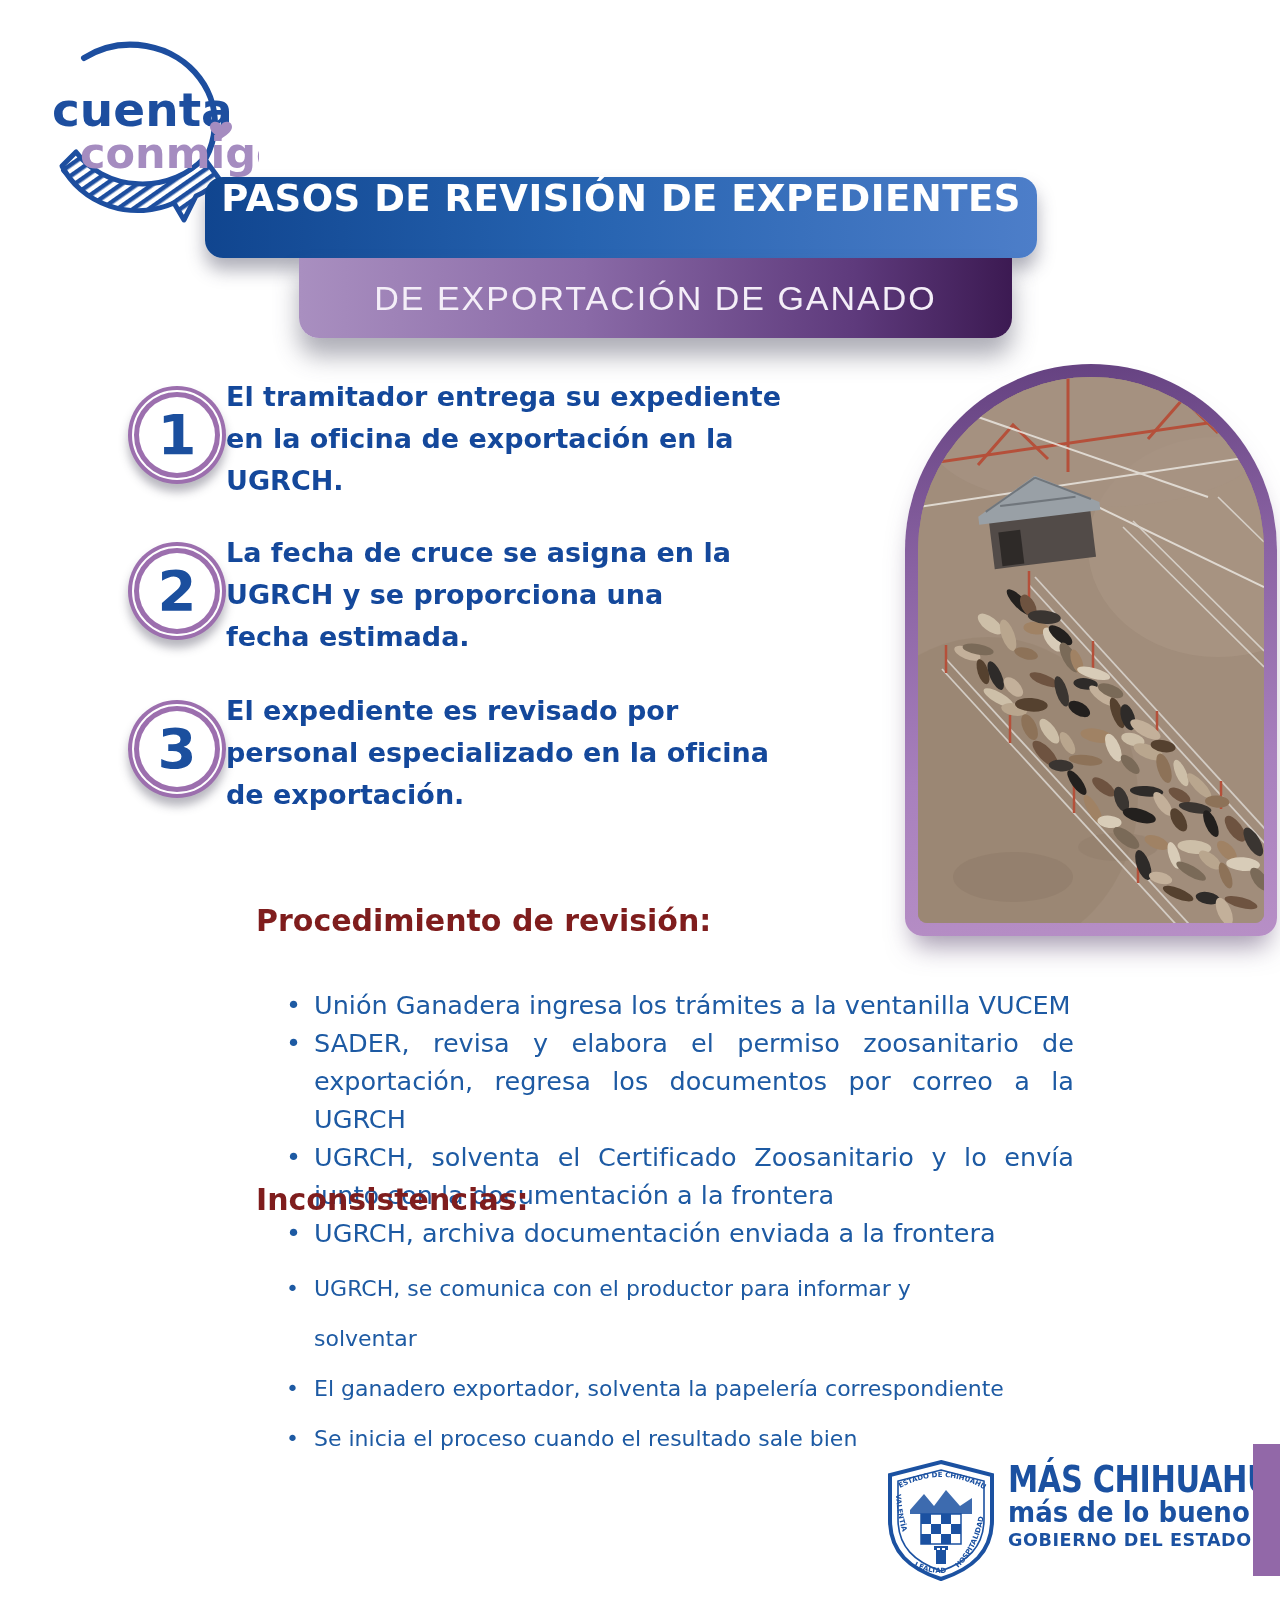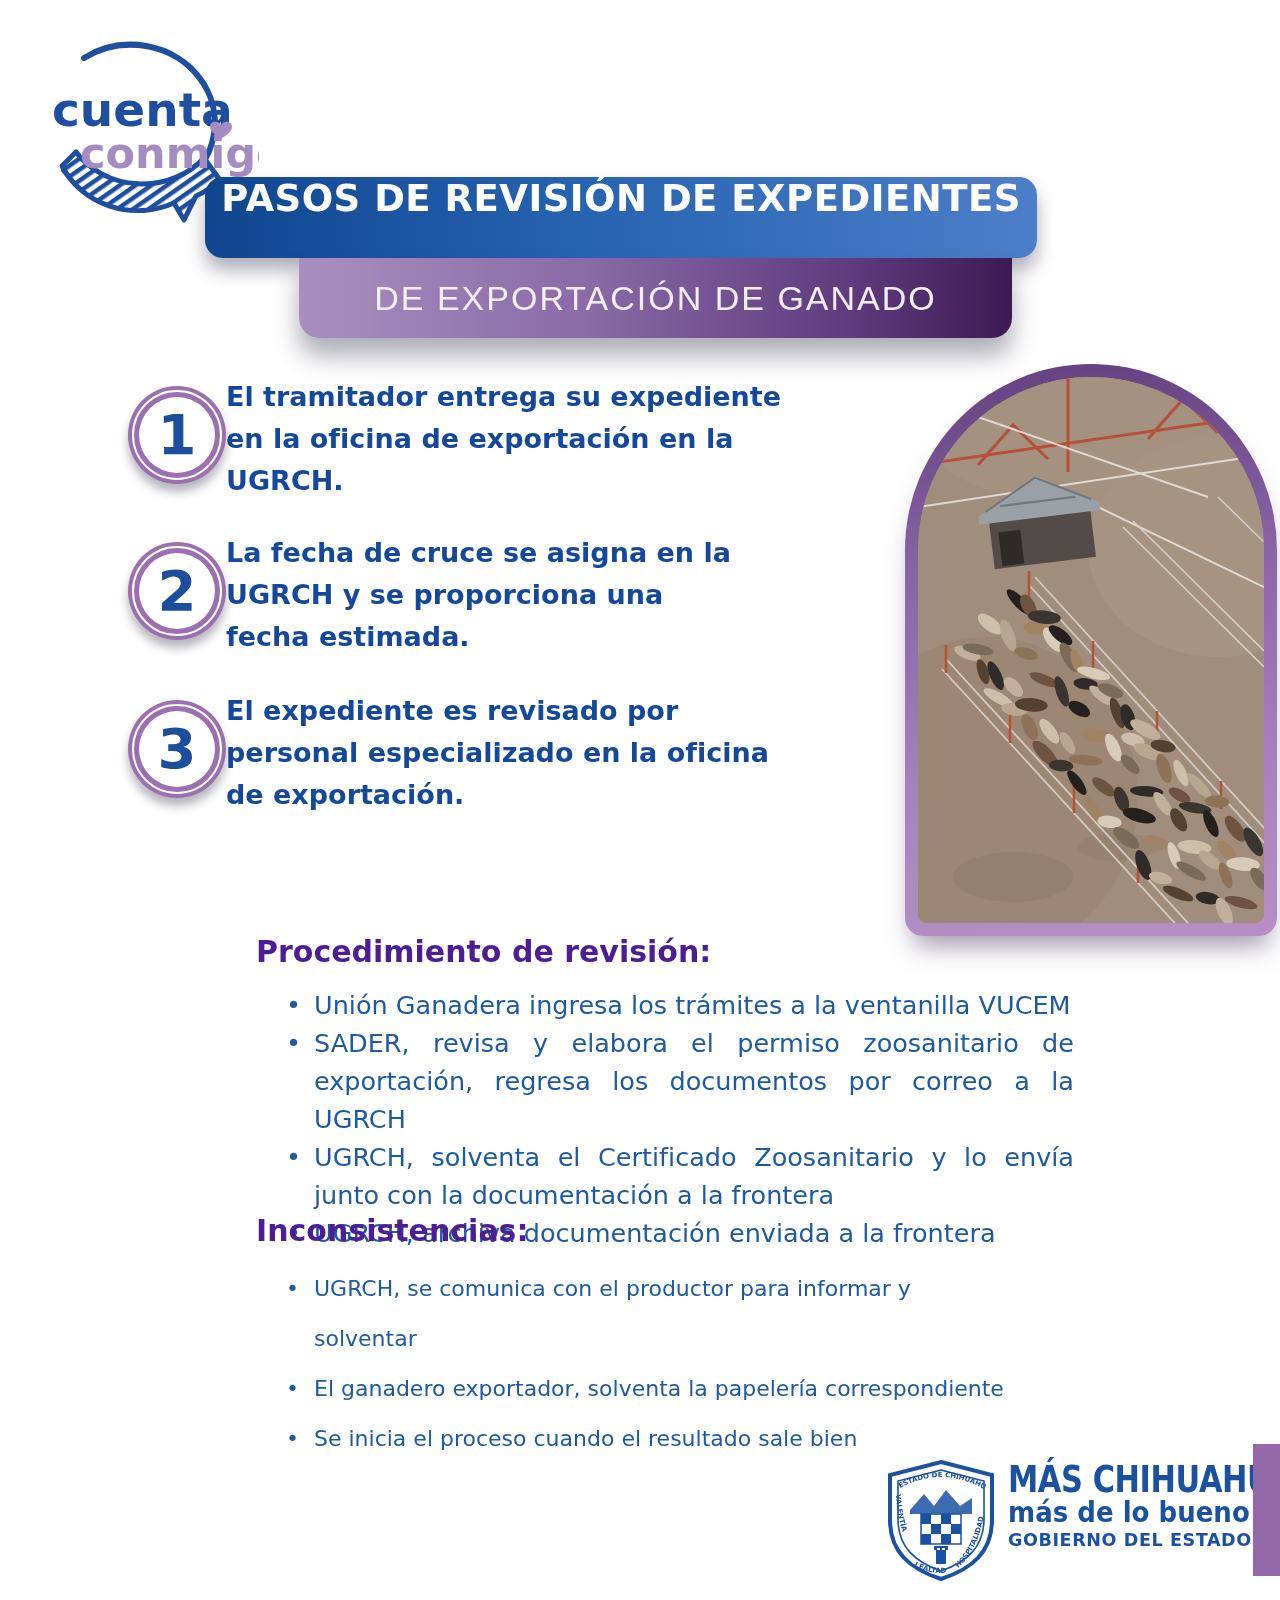--- a/index.html
+++ b/index.html
@@ -55,21 +55,21 @@
     border-radius:186px 186px 18px 18px;
     background:linear-gradient(175deg,#63407f 0%,#8a63a3 35%,#a880bd 70%,#b78fc6 100%);
     box-shadow:0 18px 26px -8px rgba(90,70,110,.55);
   }
   .photo-inner{
     position:absolute;inset:13px;border-radius:173px 173px 9px 9px;overflow:hidden;background:#a18d7b;
   }
   .photo-inner svg{display:block;}
   
   .sec-heading{
-    position:absolute;left:256px;color:#4c1d95;font-weight:bold;font-size:30px;white-space:nowrap;margin-top:31px;
+    position:absolute;left:256px;color:#7f1d1d;font-weight:bold;font-size:30px;white-space:nowrap;
   }
   .h-proc{top:903px;} .h-incons{top:1182px;}
   ul.blist{list-style:none;margin:16px;padding:0;position:absolute;color:#1d5aa3;}
   ul.blist li{position:relative;padding-left:40px;white-space:pre-line;}
   ul.blist li::before{
     content:'\2022';position:absolute;left:12px;top:0;
   }
   #list1{left:258px;top:970px;width:800px;font-size:25.5px;line-height:38px;}
   #list1 li:nth-child(2), #list1 li:nth-child(3){text-align:justify;}
   #list2{left:258px;top:1248px;width:840px;font-size:22px;line-height:50px;}

